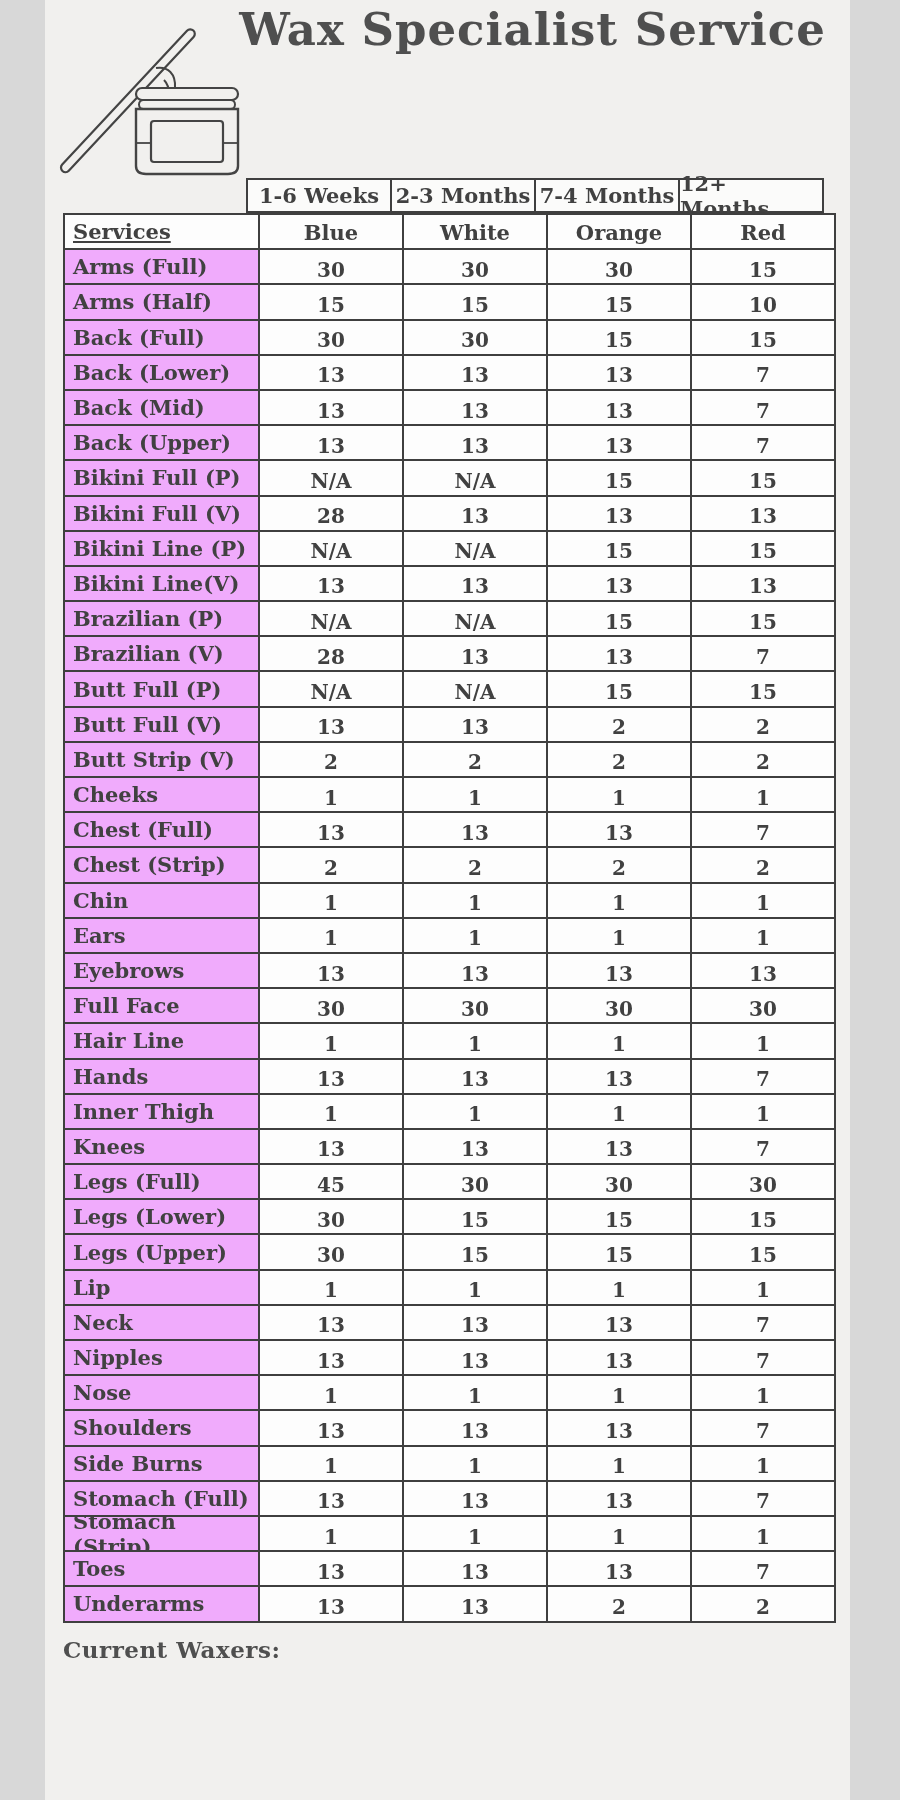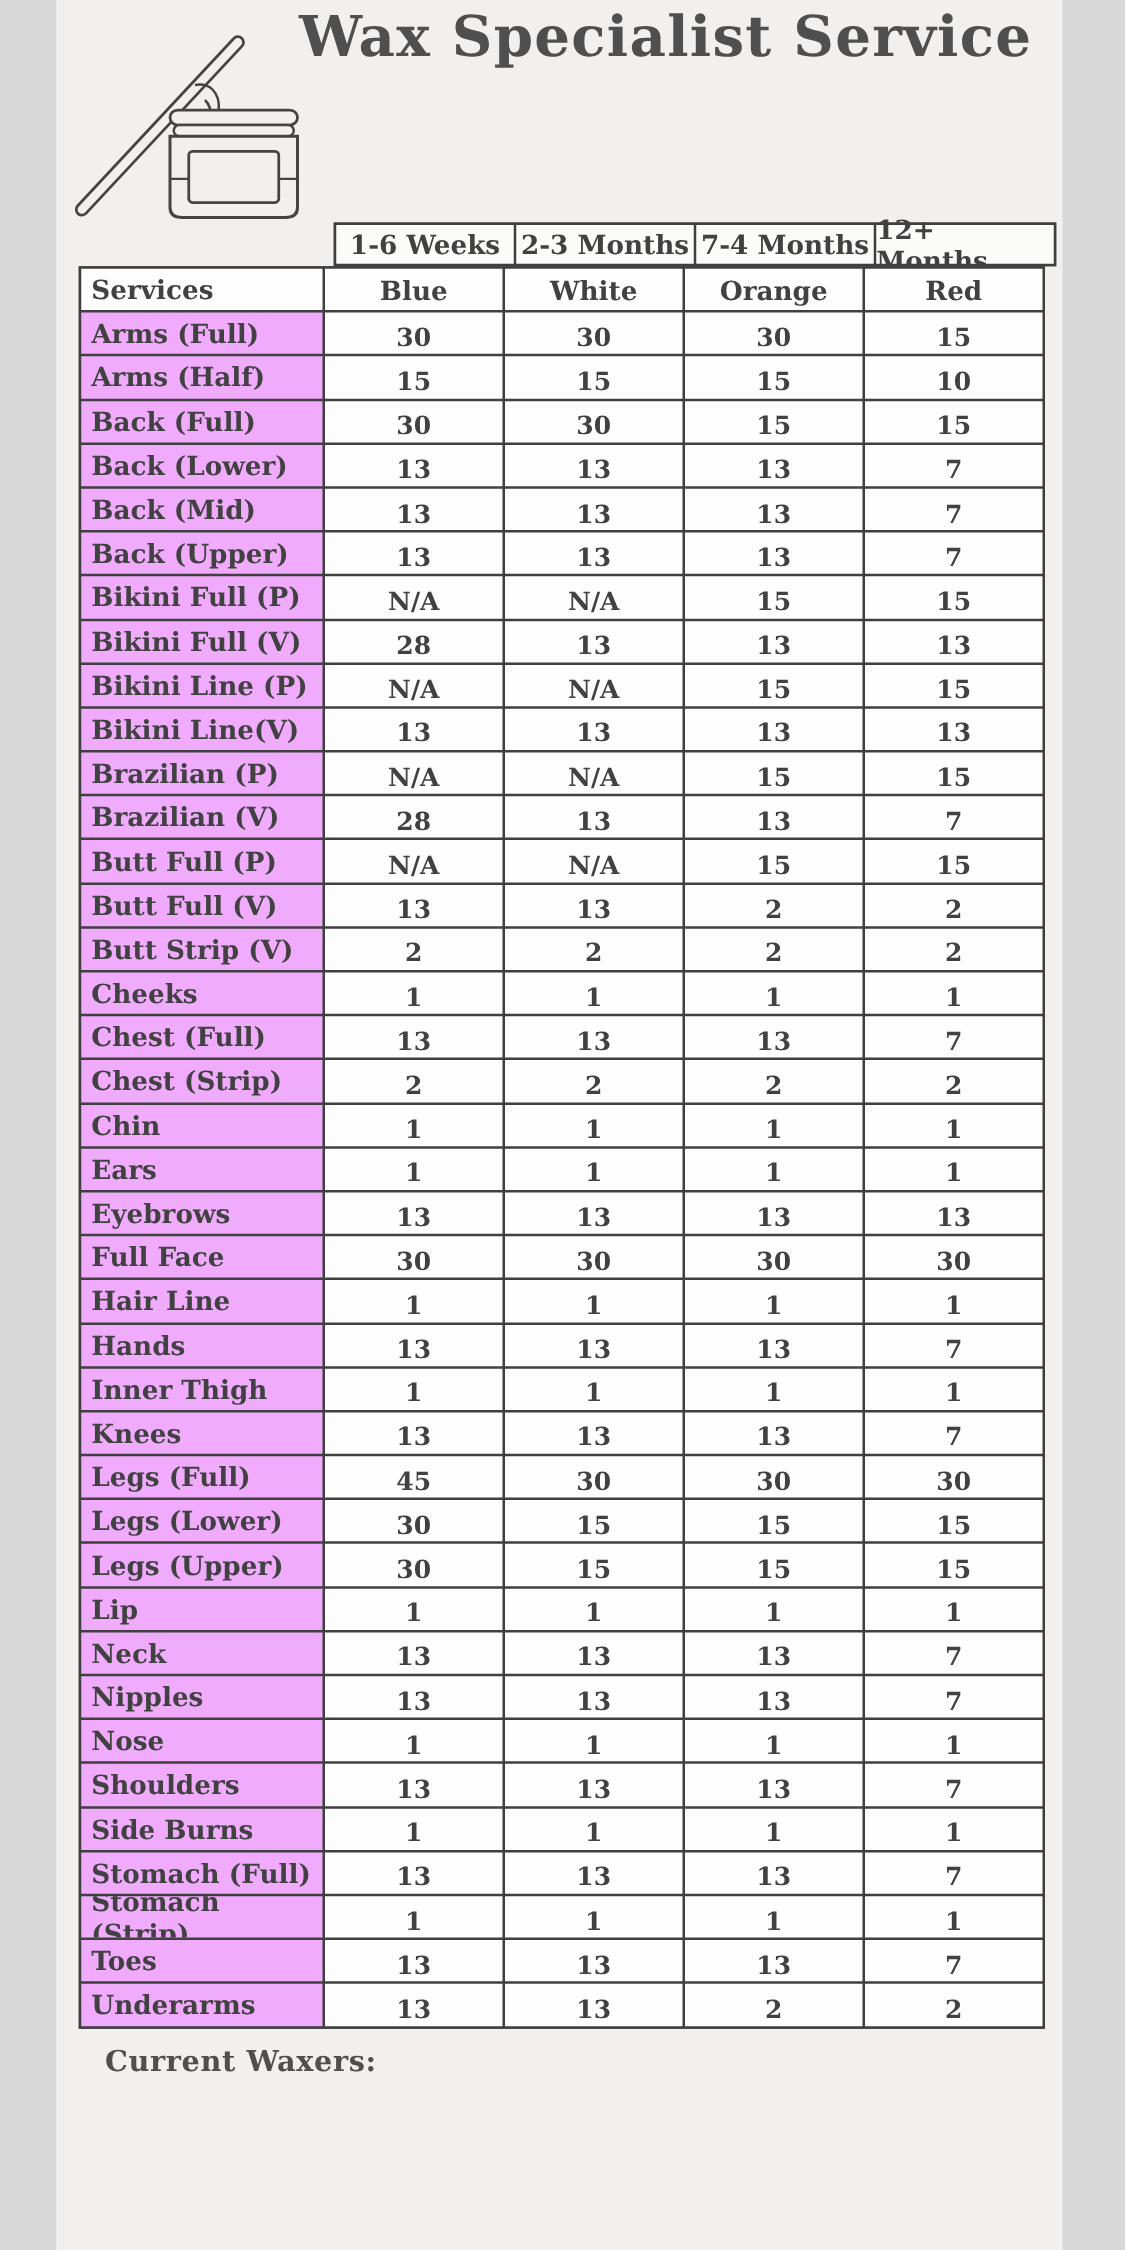--- a/index.html
+++ b/index.html
@@ -16,44 +16,44 @@
 
   .title{
     position:absolute;left:225px;top:1px;width:615px;
     text-align:center;font-size:45px;font-weight:800;
     color:#4f4f4f;line-height:1.28;letter-spacing:1px;
   }
 
   .wax-icon{position:absolute;left:52px;top:28px;}
 
   .period-row{
-    position:absolute;left:267px;top:178px;
+    position:absolute;left:246px;top:178px;
     display:grid;grid-template-columns:repeat(4,142px);
     gap:2px;background:#3f3f3f;border:2px solid #3f3f3f;
   }
   .month-cell{
     height:31px;background:#fbfbfa;display:flex;align-items:center;justify-content:center;
     font-weight:700;font-size:21px;color:#414141;
   }
 
   .main-table{
     position:absolute;left:63px;top:213px;
     display:grid;grid-template-columns:193px 142px 142px 142px 142px;
     grid-auto-rows:33.2px;
     gap:2px;background:#3f3f3f;border:2px solid #3f3f3f;
   }
   .cell{display:flex;align-items:center;color:#414141;box-sizing:border-box;overflow:hidden;}
   .label-cell{background:#f0abfc;padding-left:8px;font-weight:700;font-size:21px;}
   .value-cell{background:#fdfdfd;justify-content:center;font-weight:700;font-size:20px;padding-top:6px;}
-  .services-cell{background:#fdfdfd;}
+  .services-cell{background:#fdfdfd;text-decoration:underline;}
   .level-cell{padding-top:2px;font-size:21px;}
 
   .footer-label{
     position:absolute;left:63px;top:1636px;
-    font-size:23px;font-weight:800;color:#4f4f4f;letter-spacing:0.5px;margin-left:21px;
+    font-size:23px;font-weight:800;color:#4f4f4f;letter-spacing:0.5px;
   }
 </style>
 </head>
 <body>
 
 <div class="side-strip left"></div>
 <div class="side-strip right"></div>
 
 <div class="title">
   <span>Wax Specialist Service</span><br>

